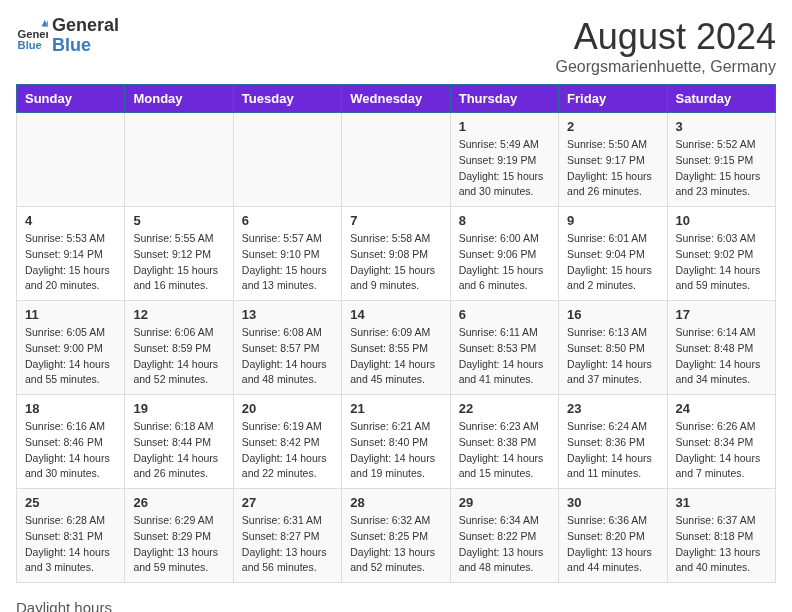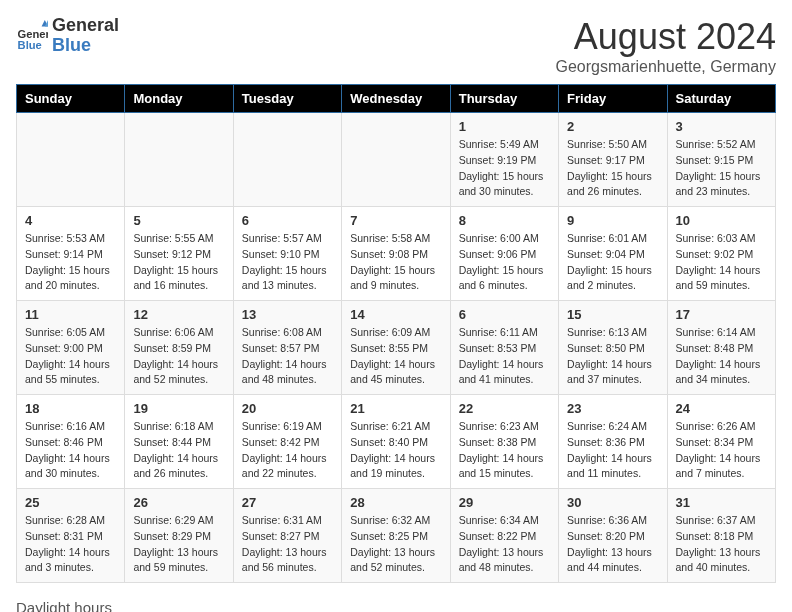--- a/index.html
+++ b/index.html
@@ -36,21 +36,21 @@
     .location-title {
       font-size: 16px;
       color: #555;
     }
     table {
       width: 100%;
       border-collapse: collapse;
       table-layout: fixed;
     }
     thead tr th {
-      background-color: #000000;
+      background-color: #6d28d9;
       color: #fff;
       text-align: left;
       padding: 6px 8px;
       font-size: 13px;
       font-weight: bold;
       border: 1px solid #2d6aa0;
     }
     tbody tr td {
       vertical-align: top;
       padding: 6px 8px;
@@ -179,21 +179,21 @@
         </td>
         <td>
           <span class="day-num">14</span>
           <div class="day-info">Sunrise: 6:09 AM<br>Sunset: 8:55 PM<br>Daylight: 14 hours and 45 minutes.</div>
         </td>
         <td>
           <span class="day-num">6</span>
           <div class="day-info">Sunrise: 6:11 AM<br>Sunset: 8:53 PM<br>Daylight: 14 hours and 41 minutes.</div>
         </td>
         <td>
-          <span class="day-num">15</span>
+          <span class="day-num">16</span>
           <div class="day-info">Sunrise: 6:13 AM<br>Sunset: 8:50 PM<br>Daylight: 14 hours and 37 minutes.</div>
         </td>
         <td>
           <span class="day-num">17</span>
           <div class="day-info">Sunrise: 6:14 AM<br>Sunset: 8:48 PM<br>Daylight: 14 hours and 34 minutes.</div>
         </td>
       </tr>
       <tr>
         <td>
           <span class="day-num">18</span>

